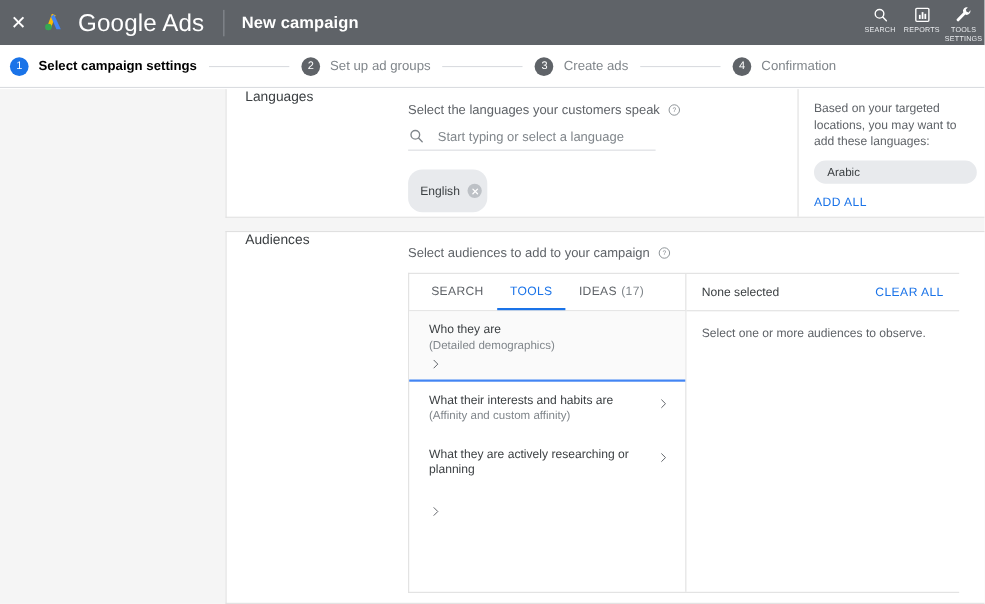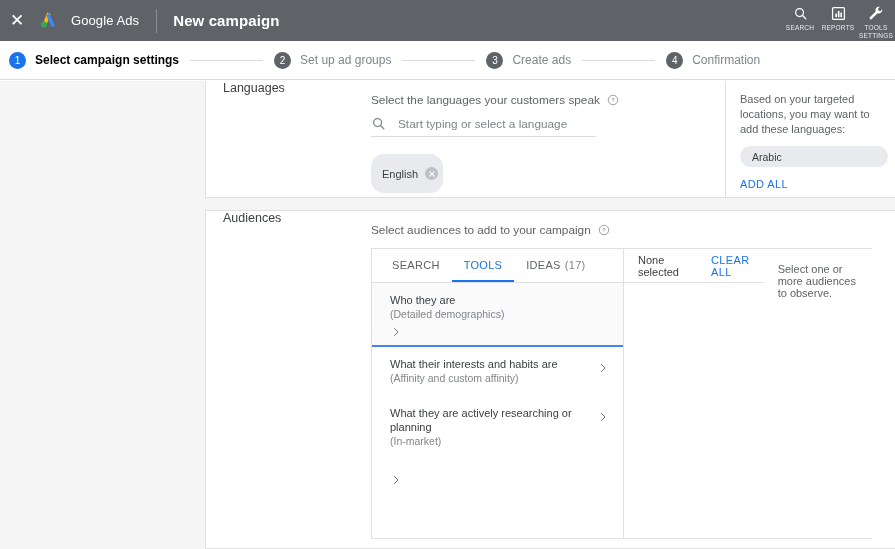--- a/index.html
+++ b/index.html
@@ -39,21 +39,21 @@
     font-weight: 300;
   }
   .brand-logo {
     width: 26px; height: 26px;
     margin-left: 4px;
     position: relative;
     flex: none;
   }
   .brand-title {
     color: #ffffff;
-    font-size: 13px;
+    font-size: 22px;
     margin-left: 9px;
     letter-spacing: .1px;
     white-space: nowrap;
     font-weight: 400;
   }
   .hdr-divider {
     width: 1px; height: 24px;
     background: #8b8f94;
     margin: 0 16px 0 17px;
   }
@@ -345,21 +345,21 @@
   }
   .chev {
     width: 12px; height: 12px;
     flex: none;
     margin-top: 3px;
     margin-right: 2px;
   }
   .aud-right {
     flex: 1 1 auto;
     display: flex;
-    flex-direction: row;
+    flex-direction: column;
   }
   .sel-header {
     height: 34px;
     border-bottom: 1px solid #e0e0e0;
     display: flex;
     align-items: center;
     justify-content: space-between;
     padding: 0 14px 0 14px;
     box-sizing: border-box;
   }
@@ -561,21 +561,20 @@
                 <span class="chev">
                   <svg width="12" height="12" viewBox="0 0 24 24">
                     <polyline points="9,5 16,12 9,19" fill="none" stroke="#5f6368" stroke-width="1.8" stroke-linecap="round" stroke-linejoin="round"></polyline>
                   </svg>
                 </span>
               </div>
 
               <div class="aud-item">
                 <div class="aud-item-text">
                   <div class="aud-title">What they are actively researching or planning</div>
-                  <div class="aud-sub">(In-market)</div>
                 </div>
                 <span class="chev">
                   <svg width="12" height="12" viewBox="0 0 24 24">
                     <polyline points="9,5 16,12 9,19" fill="none" stroke="#5f6368" stroke-width="1.8" stroke-linecap="round" stroke-linejoin="round"></polyline>
                   </svg>
                 </span>
               </div>
 
               <div class="aud-item">
                 <span class="chev">

